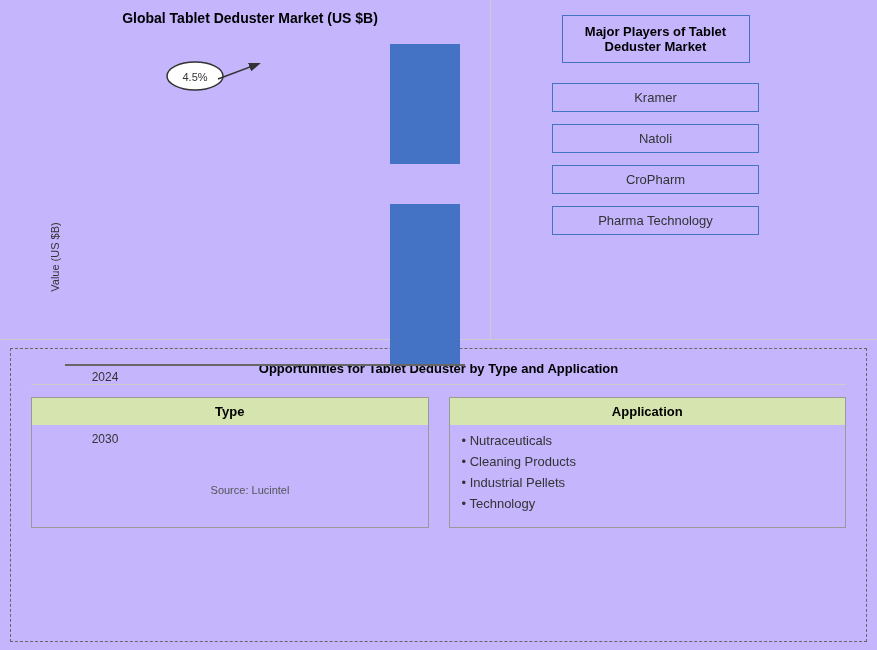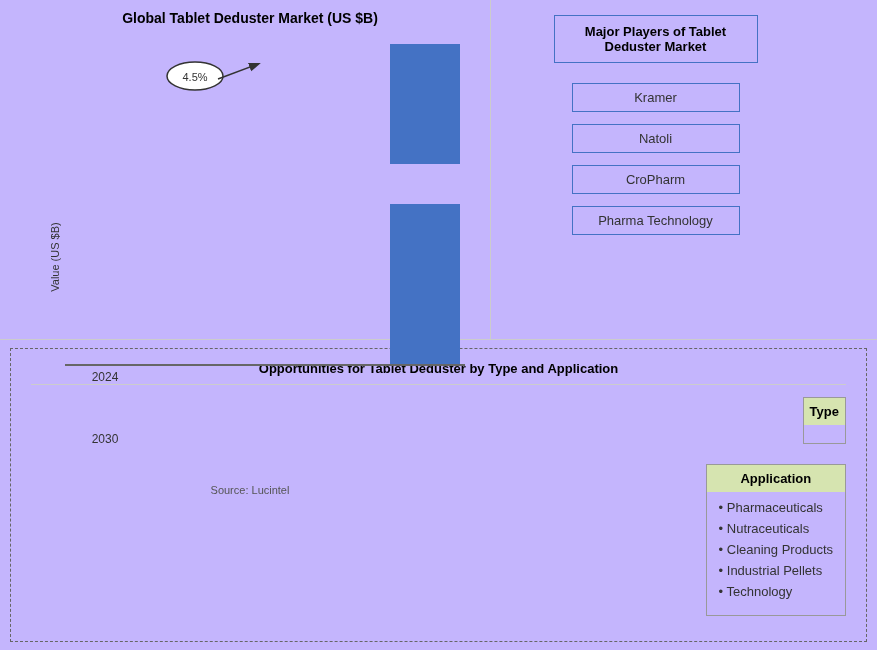--- a/index.html
+++ b/index.html
@@ -141,31 +141,31 @@
     }
 
     .players-title-box {
       border: 1.5px solid #4472c4;
       padding: 8px 20px;
       text-align: center;
       font-weight: bold;
       font-size: 13px;
       color: #000;
       margin-bottom: 20px;
-      width: 204px;
+      width: 188px;
     }
 
     .player-item {
       border: 1px solid #4472c4;
       padding: 6px 10px;
       text-align: center;
       font-size: 13px;
       color: #333;
       margin-bottom: 12px;
-      width: 168px;
+      width: 207px;
     }
 
     
     .bottom-section {
       flex: 1;
       padding: 12px 20px;
       border: 1.5px dashed #666;
       margin: 8px 10px;
     }
 
@@ -174,23 +174,22 @@
       font-weight: bold;
       font-size: 13px;
       color: #000;
       margin-bottom: 12px;
       border-bottom: 1px solid #ccc;
       padding-bottom: 8px;
     }
 
     .bottom-columns {
       display: flex;
-      flex-direction: column;
+      flex-direction: row;
       gap: 20px;
-      align-items: flex-end;
     }
 
     .bottom-col {
       flex: 1;
       border: 1px solid #999;
       padding: 0 0 10px 0;
     }
 
     .col-header {
       background: #d6e4b0;
@@ -289,21 +288,20 @@
 
     <div class="bottom-columns">
 
       <div class="bottom-col">
         <div class="col-header">Type</div>
       </div>
 
       <div class="bottom-col">
         <div class="col-header">Application</div>
         <div class="col-items">
-          <div class="col-item">• <span>Pharmaceuticals</span></div>
           <div class="col-item">• <span>Nutraceuticals</span></div>
           <div class="col-item">• <span>Cleaning Products</span></div>
           <div class="col-item">• <span>Industrial Pellets</span></div>
           <div class="col-item">• <span>Technology</span></div>
         </div>
       </div>
 
     </div>
   </div>
 

